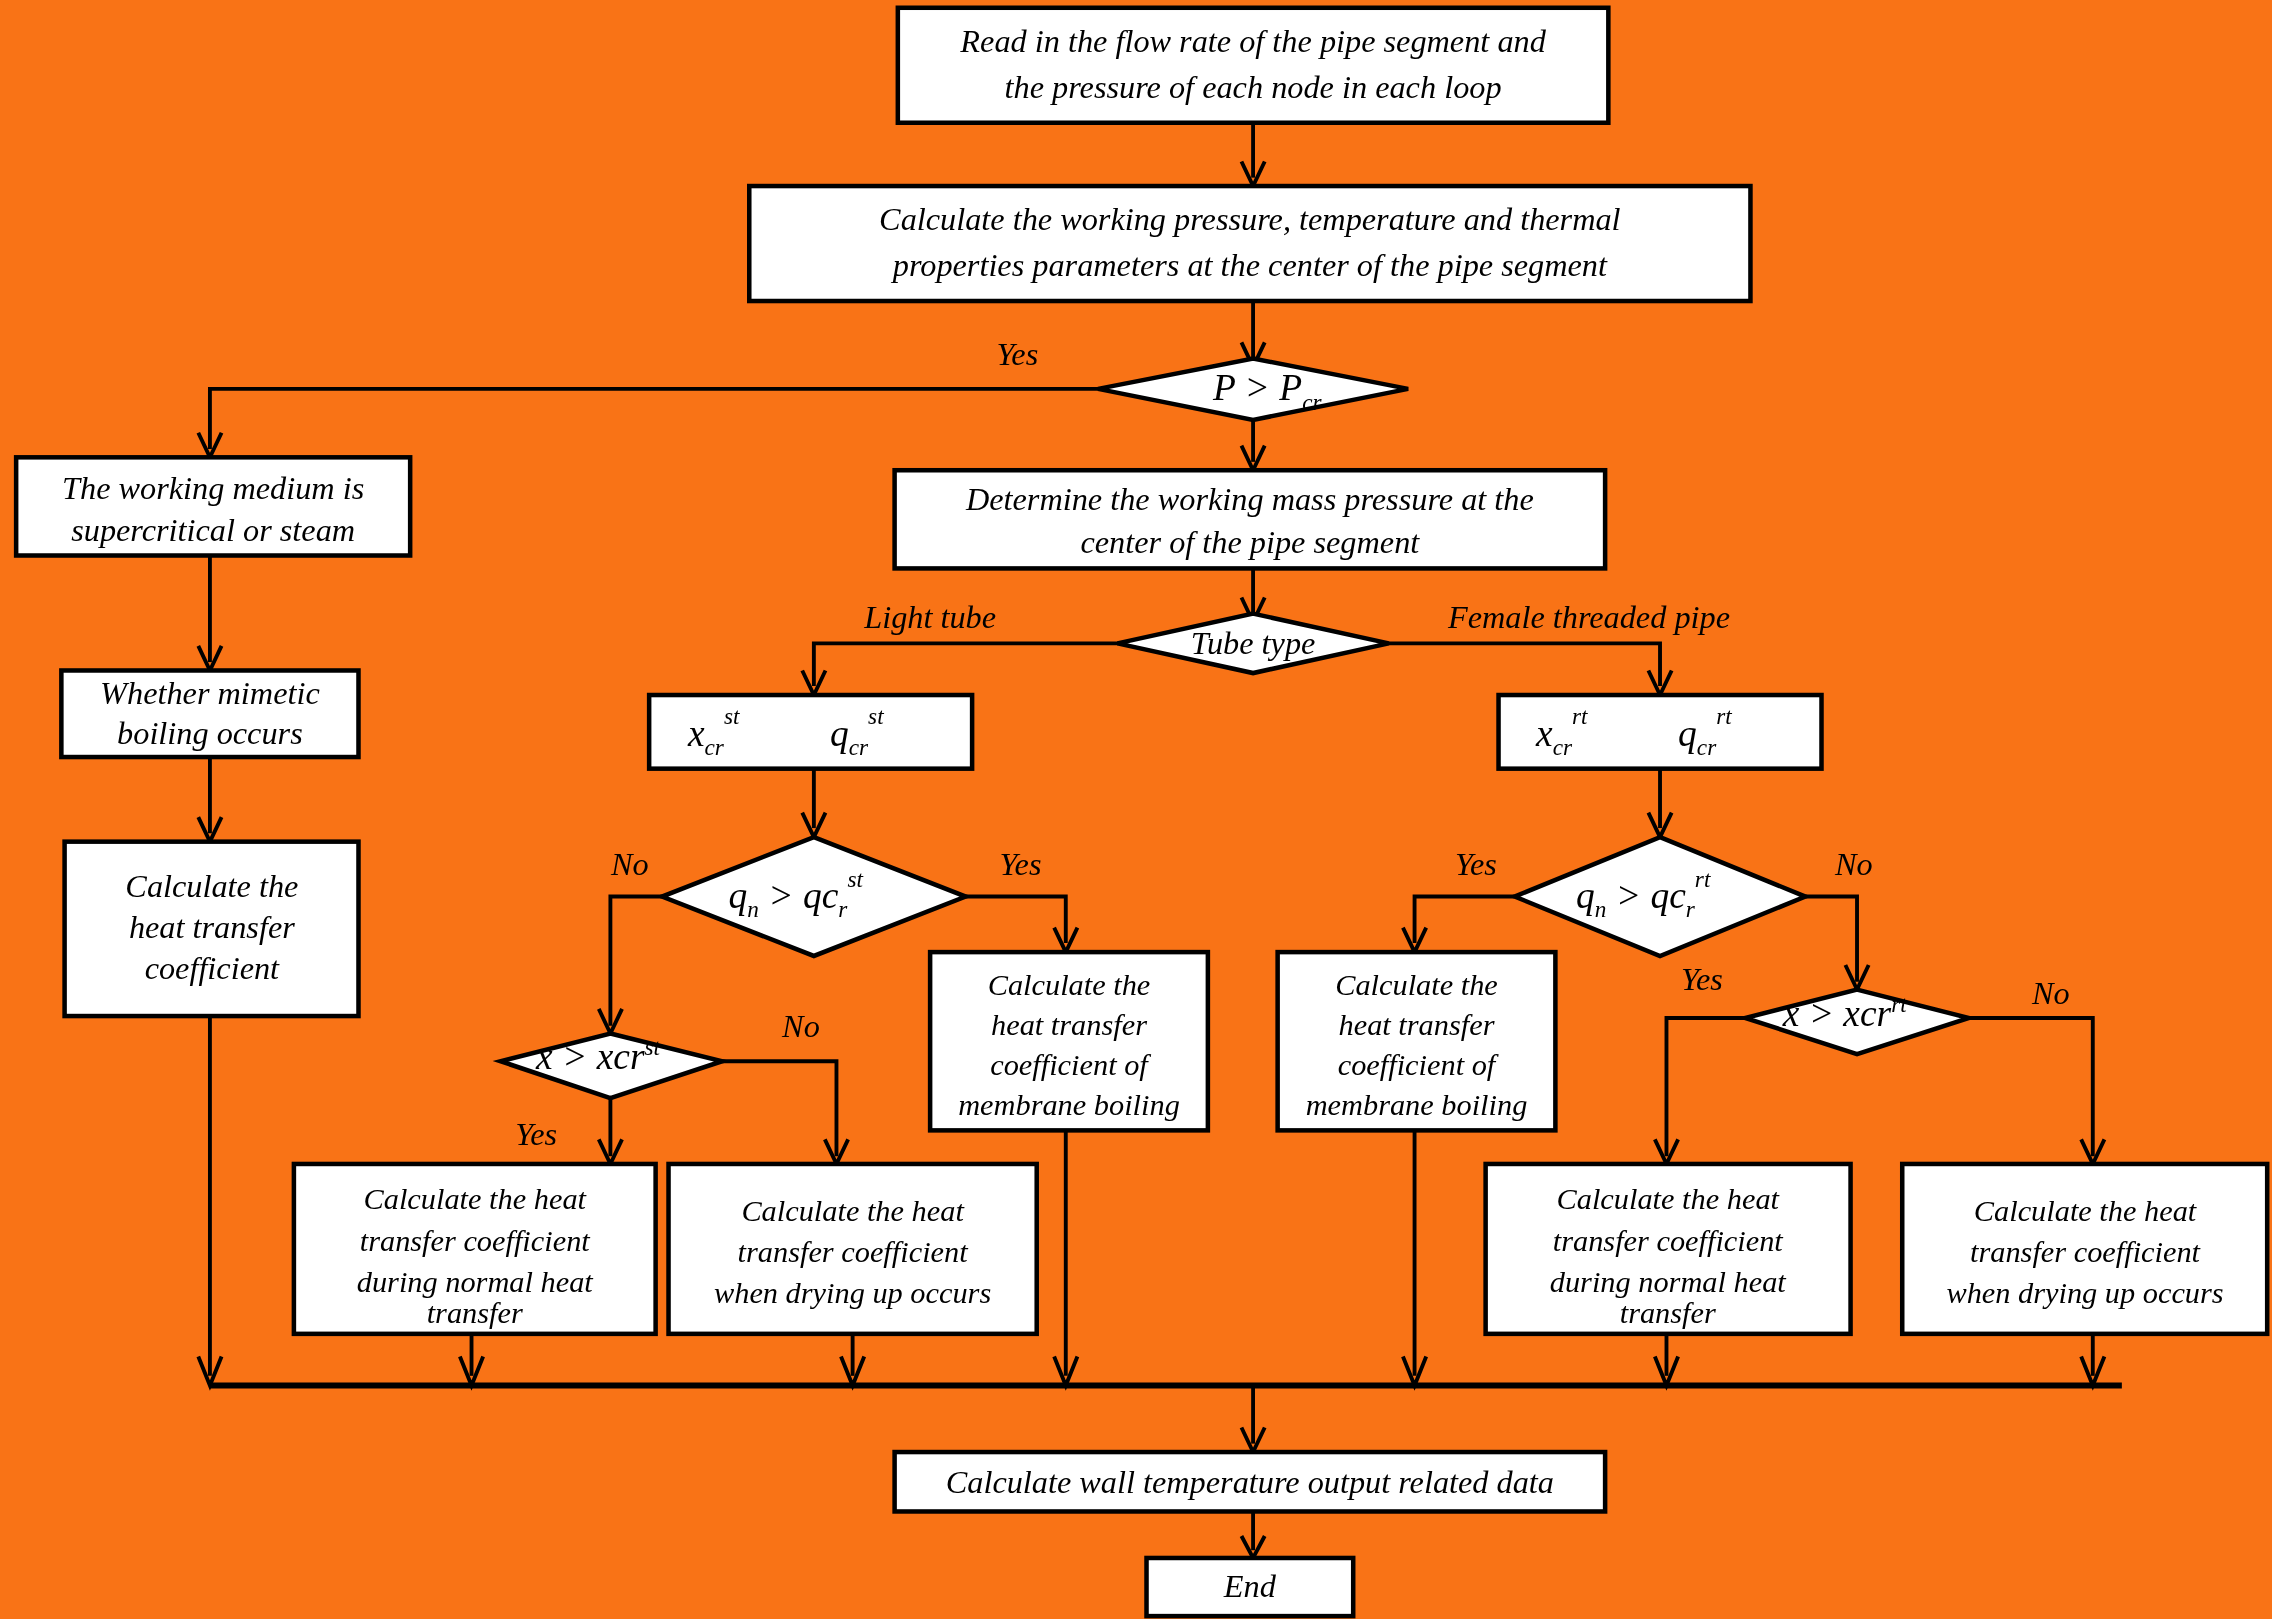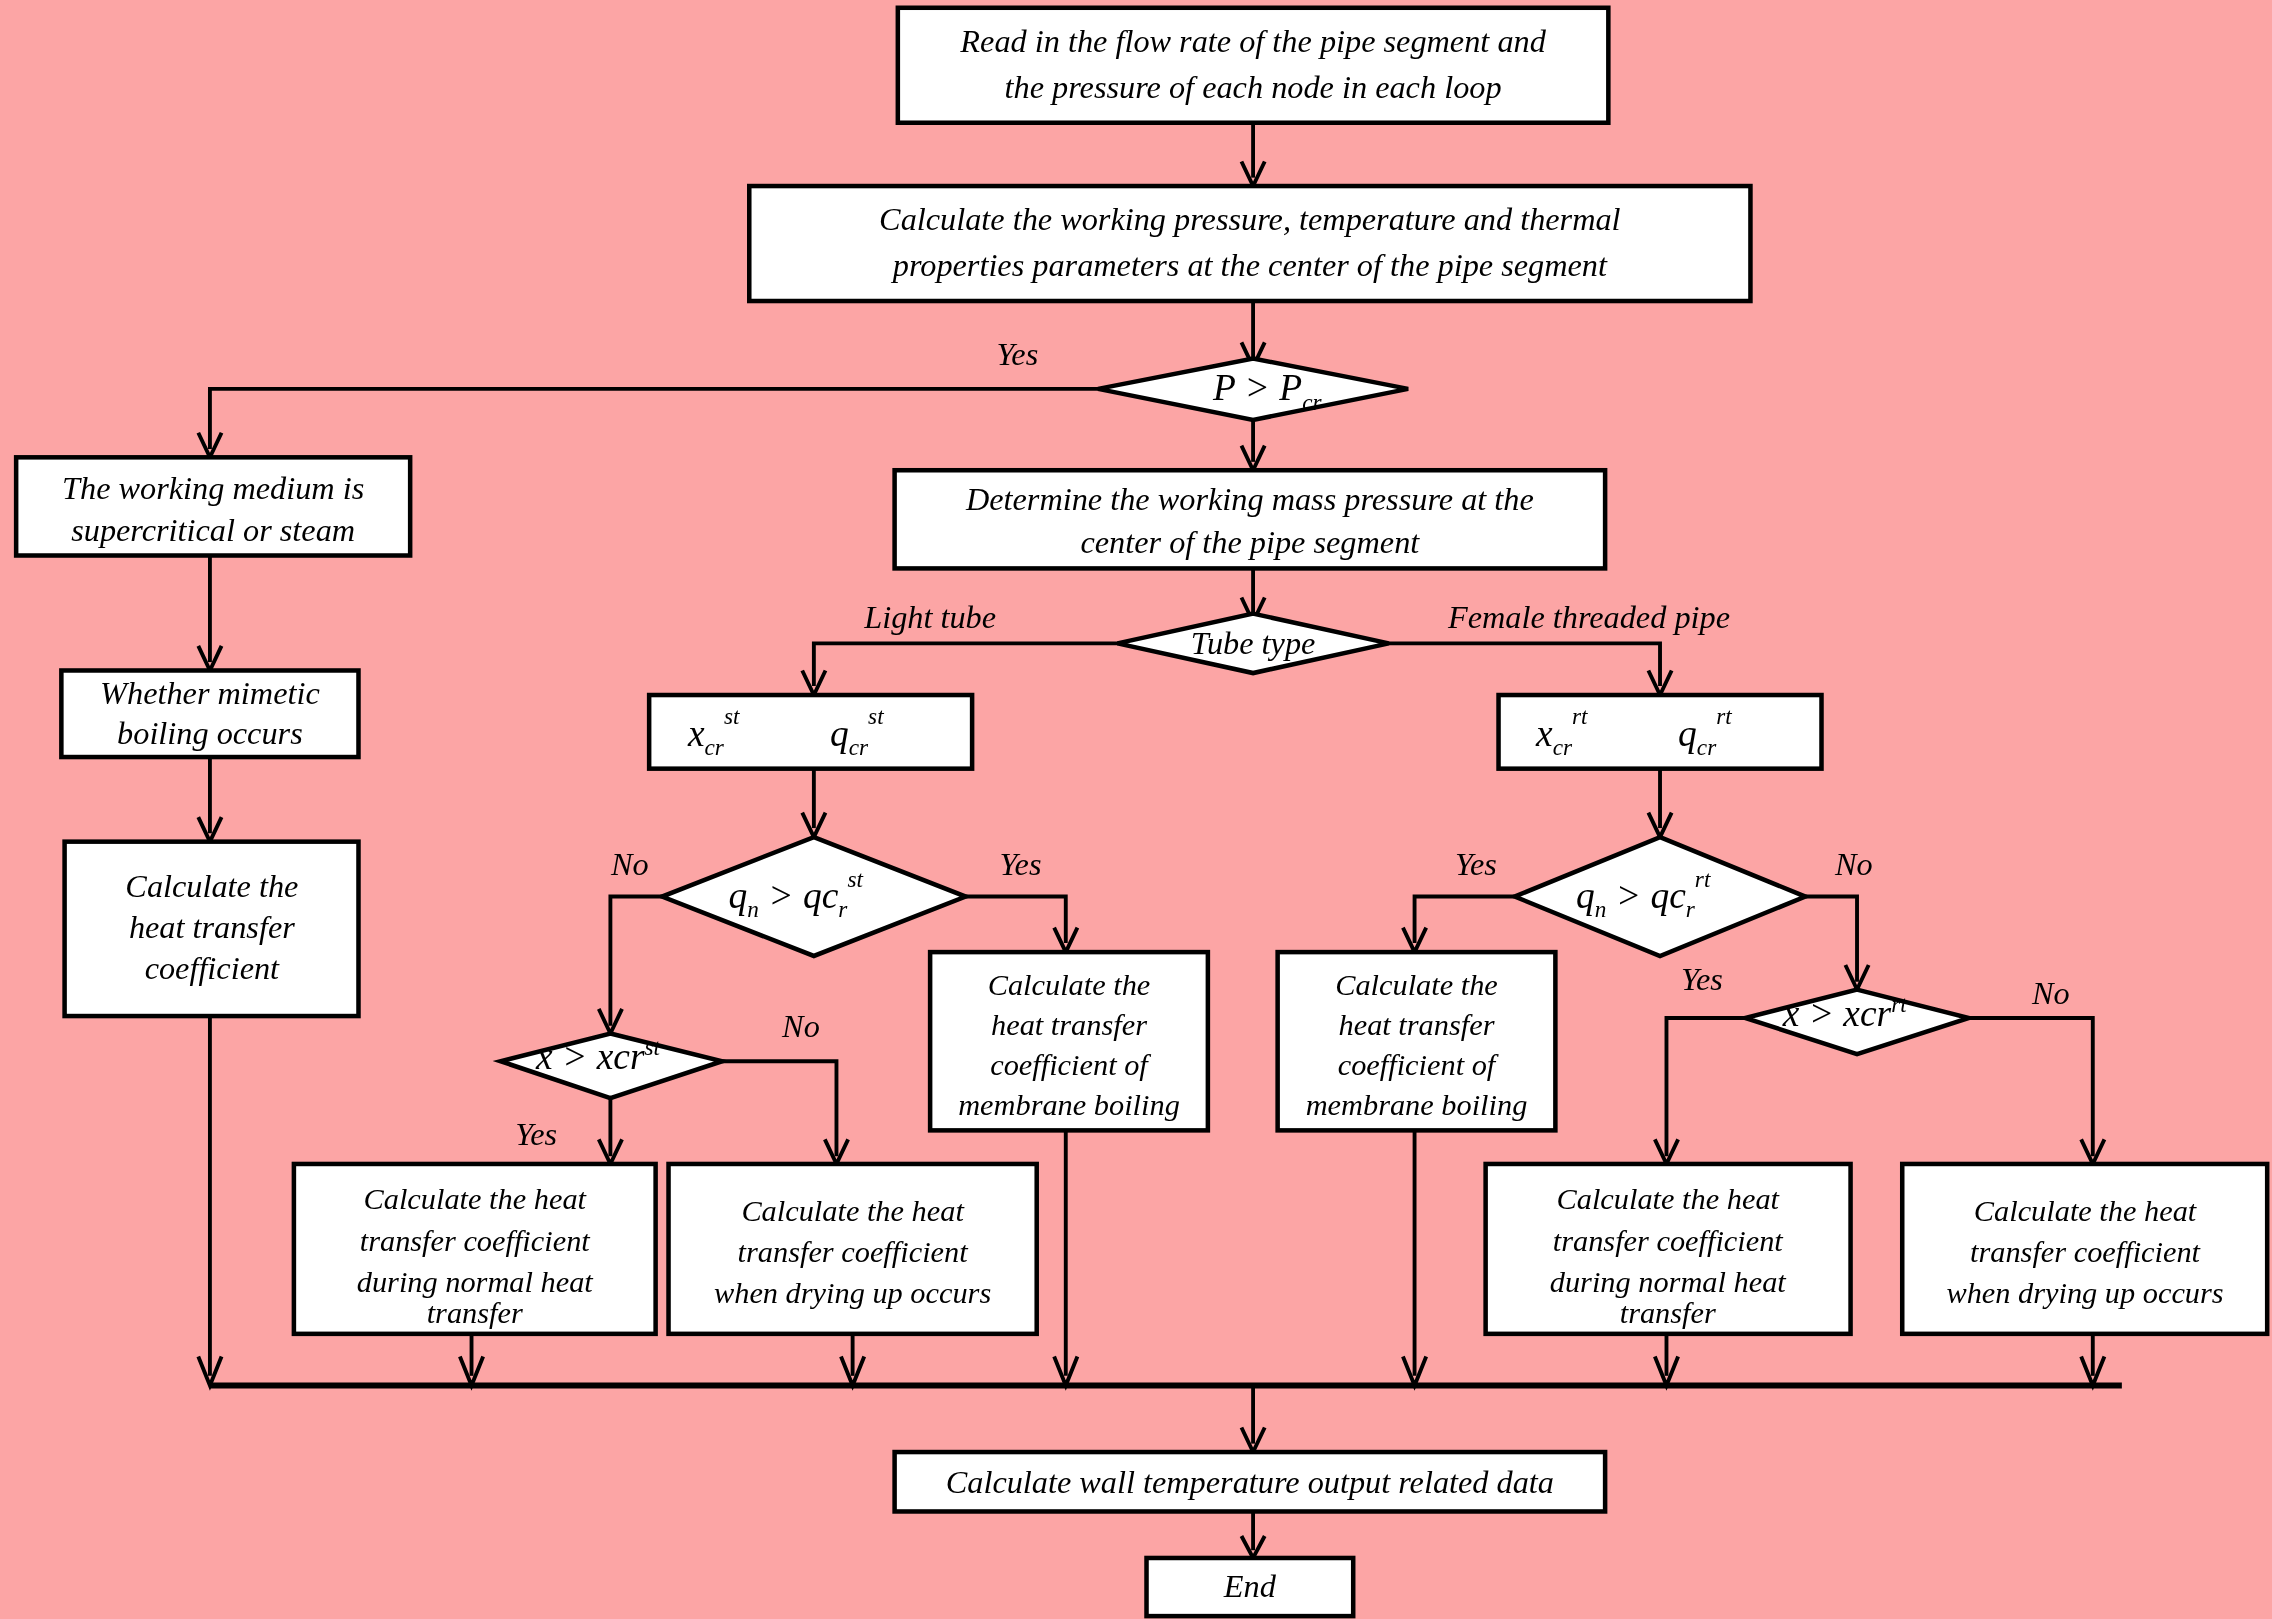--- a/index.html
+++ b/index.html
@@ -1,20 +1,20 @@
 <!DOCTYPE html>
 <html style="font-size:10.3px"><head>
 <meta charset="utf-8">
 <style>
   html,body{margin:0;padding:0;background:#ffffff;}
   #stage{
     position:relative;
     width:2273px;
     height:1620px;
-    background:#fca5a5;
+    background:#f97316;
     font-family:"Liberation Serif", serif;
     overflow:hidden;
   }
   svg.flow{position:absolute;left:0;top:0;width:2273px;height:1620px;}
   .shape-rect{fill:#ffffff;stroke:#000000;stroke-width:7;}
   .shape-diamond{fill:#ffffff;stroke:#000000;stroke-width:7;}
   .conn{stroke:#000000;stroke-width:6;fill:none;}
   .conn-bar{stroke:#000000;stroke-width:9;fill:none;}
   .arrowhead{fill:none;stroke:#000000;stroke-width:6;stroke-linecap:butt;}
   text{font-family:"Liberation Serif", serif;font-style:italic;fill:#000000;}

